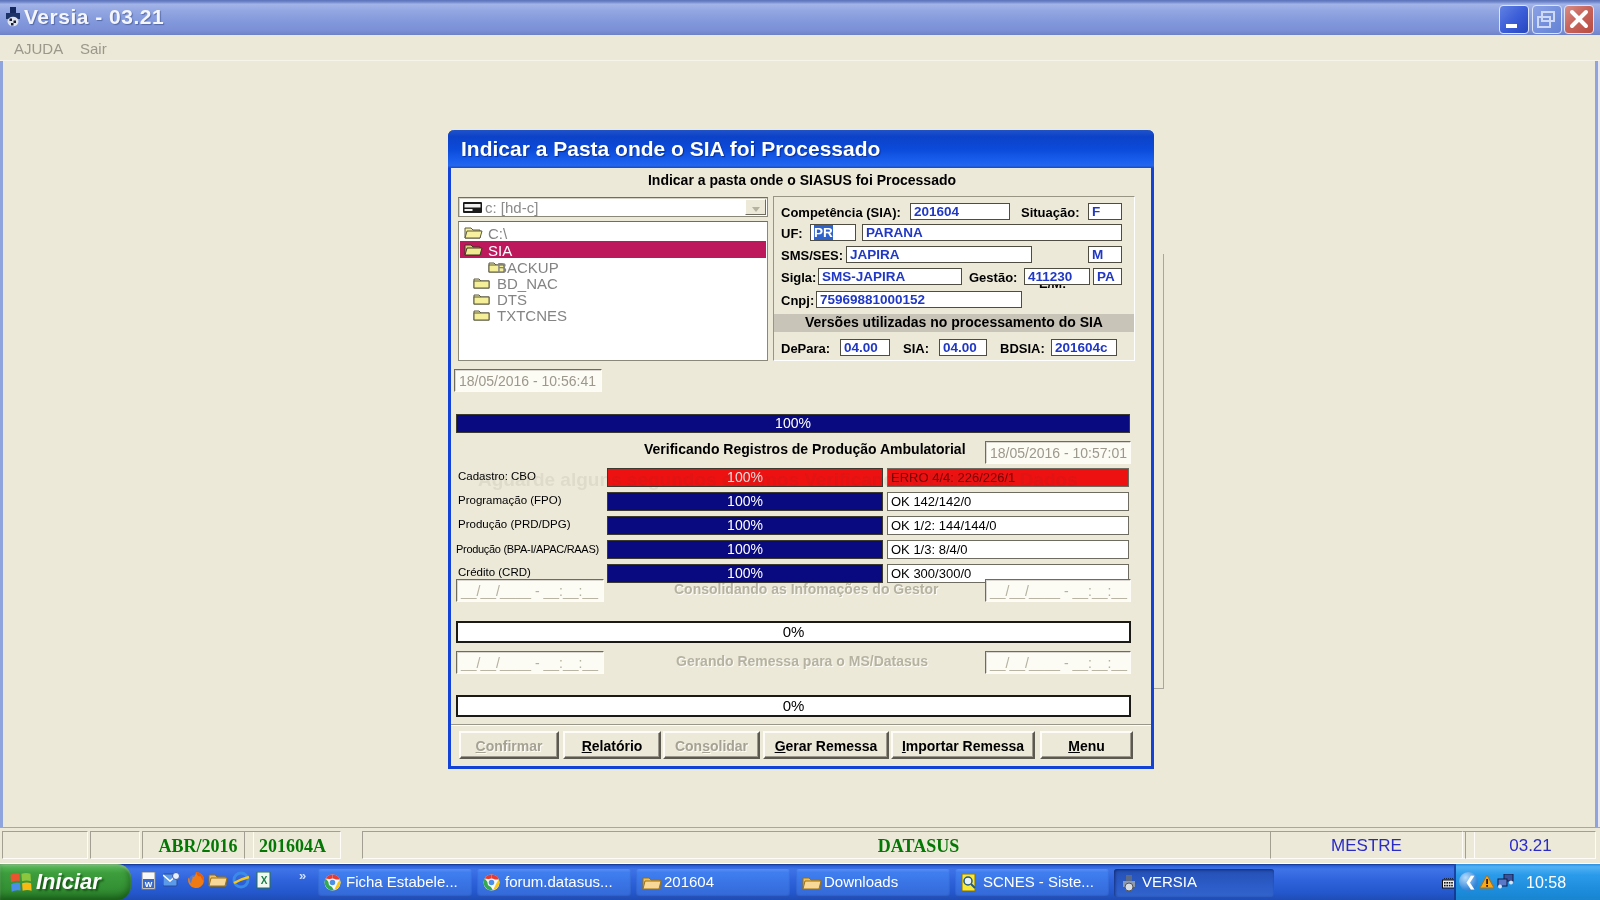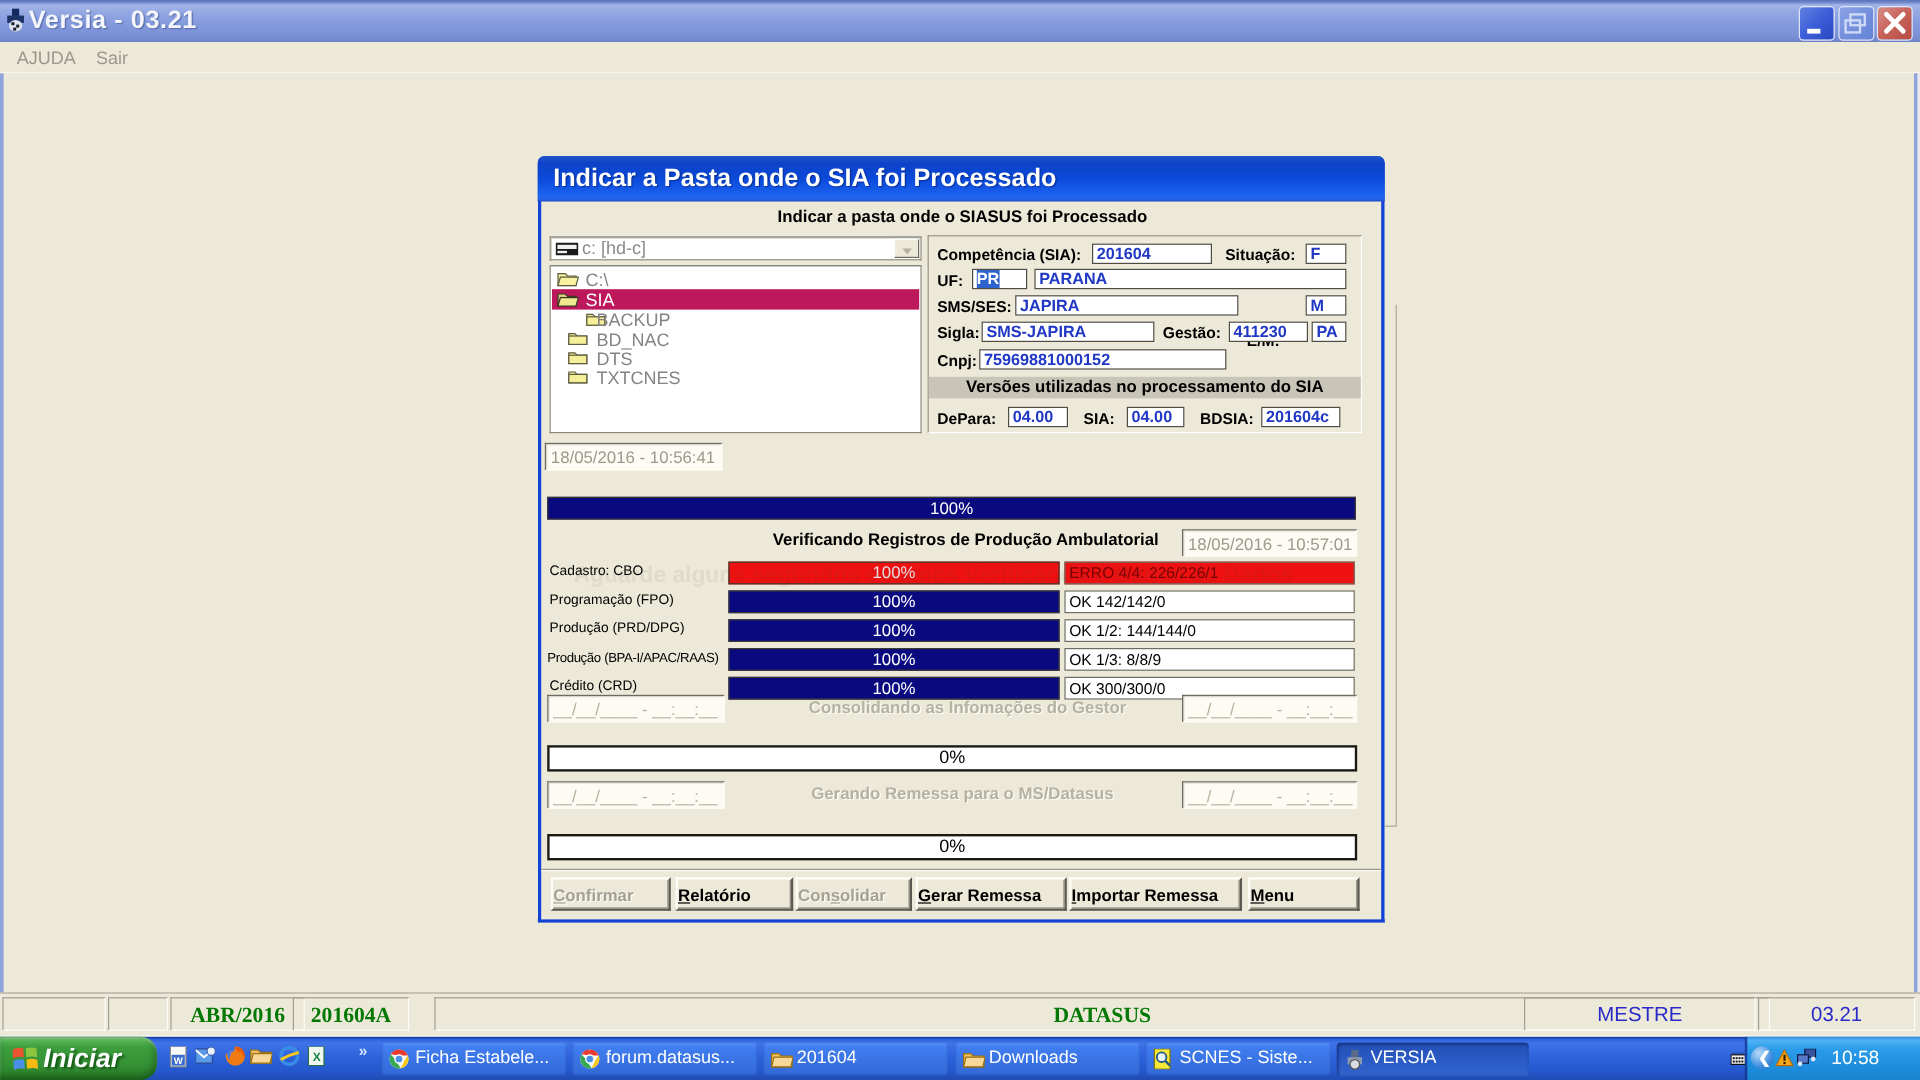--- a/index.html
+++ b/index.html
@@ -67,21 +67,21 @@
 .dtfield { position:absolute; width:148px; height:23px; background:#fcfbf4; border:1px solid; border-color:#6e6c5e #fdfcf6 #fdfcf6 #6e6c5e; box-shadow:inset 1px 1px 0 rgba(110,108,94,.25); font-size:14px; color:#9c988c; padding:3px 0 0 4px; white-space:nowrap; }
 .boldlab { position:absolute; font-size:14px; font-weight:bold; color:#000; white-space:nowrap; }
 
 .pbar-navy { position:absolute; background:#0a0a80; color:#fff; font-size:14px; text-align:center; border:1px solid #3c3a30; }
 .pbar-red { position:absolute; background:#ee1111; color:#e8e0e0; font-size:14px; text-align:center; border:1px solid #3c3a30; }
 .pbar-zero { position:absolute; background:#fff; color:#000; font-size:15px; text-align:center; border:2px solid #1c1a14; }
 .rowlab { position:absolute; font-size:11.5px; color:#000; white-space:nowrap; }
 .sfield { position:absolute; width:242px; height:19px; background:#fff; border:1px solid #6e6c60; font-size:13px; color:#000; padding:1px 0 0 3px; white-space:nowrap; }
 .dislab { position:absolute; font-size:14px; font-weight:bold; color:#b6b2a2; text-shadow:1px 1px 0 #fdfcf6; white-space:nowrap; }
 
-.btn { position:absolute; height:28px; background:#ece9d8; border:2px solid; border-color:#fdfcf6 #5c5a50 #5c5a50 #fdfcf6; box-shadow:inset -1px -1px 0 #9c998c; font-size:14px; font-weight:bold; text-align:left; padding-top:5px; }
+.btn { position:absolute; height:28px; background:#ece9d8; border:2px solid; border-color:#fdfcf6 #5c5a50 #5c5a50 #fdfcf6; box-shadow:inset -1px -1px 0 #9c998c; font-size:14px; font-weight:bold; text-align:center; padding-top:5px; }
 .btn.dis { color:#a5a193; text-shadow:1px 1px 0 #fdfcf6; }
 
 #ghost { left:478px; top:469px; width:680px; font-size:19px; font-weight:bold; color:rgba(70,65,50,0.08); white-space:nowrap; }
 
 .hline { position:absolute; background:#aaa79a; }
 </style>
 </head>
 <body>
 <div id="screen">
 
@@ -240,21 +240,21 @@
   <div class="rowlab" style="left:458px; top:494px;">Programação (FPO)</div>
   <div class="pbar-navy" style="left:607px; top:492px; width:276px; height:19px;">100%</div>
   <div class="sfield" style="left:887px; top:492px;">OK 142/142/0</div>
 
   <div class="rowlab" style="left:458px; top:518px;">Produção (PRD/DPG)</div>
   <div class="pbar-navy" style="left:607px; top:516px; width:276px; height:19px;">100%</div>
   <div class="sfield" style="left:887px; top:516px;">OK 1/2: 144/144/0</div>
 
   <div class="rowlab" style="left:456px; top:543px; font-size:11px; letter-spacing:-0.3px;">Produção (BPA-I/APAC/RAAS)</div>
   <div class="pbar-navy" style="left:607px; top:540px; width:276px; height:19px;">100%</div>
-  <div class="sfield" style="left:887px; top:540px;">OK 1/3: 8/8/9</div>
+  <div class="sfield" style="left:887px; top:540px;">OK 1/3: 8/4/0</div>
 
   <div class="rowlab" style="left:458px; top:566px;">Crédito (CRD)</div>
   <div class="pbar-navy" style="left:607px; top:564px; width:276px; height:19px;">100%</div>
   <div class="sfield" style="left:887px; top:564px;">OK 300/300/0</div>
 
   <div id="ghost" class="abs">Aguarde alguns segundos estamos Verificando o Banco de Dados</div>
 
   <div class="dtfield" style="left:456px; top:579px; color:#b5b19f;">__/__/____ - __:__:__</div>
   <div class="dislab" style="left:674px; top:581px;">Consolidando as Infomações do Gestor</div>
   <div class="dtfield" style="left:985px; top:579px; width:146px; color:#b5b19f;">__/__/____ - __:__:__</div>

